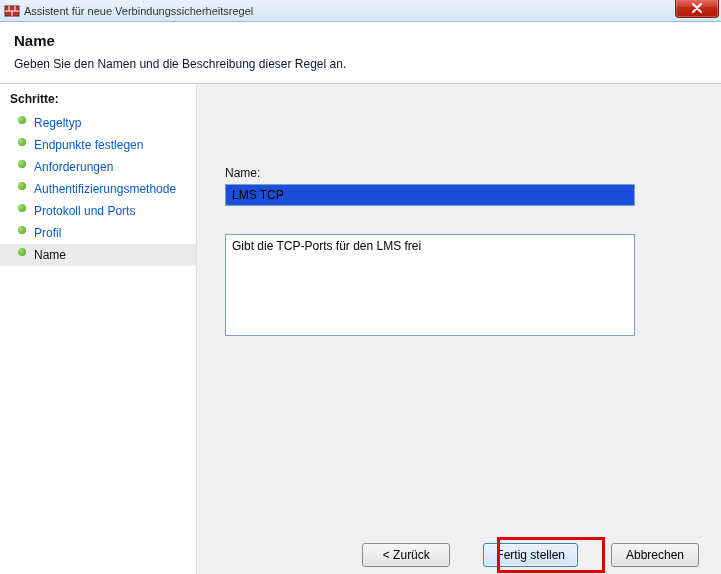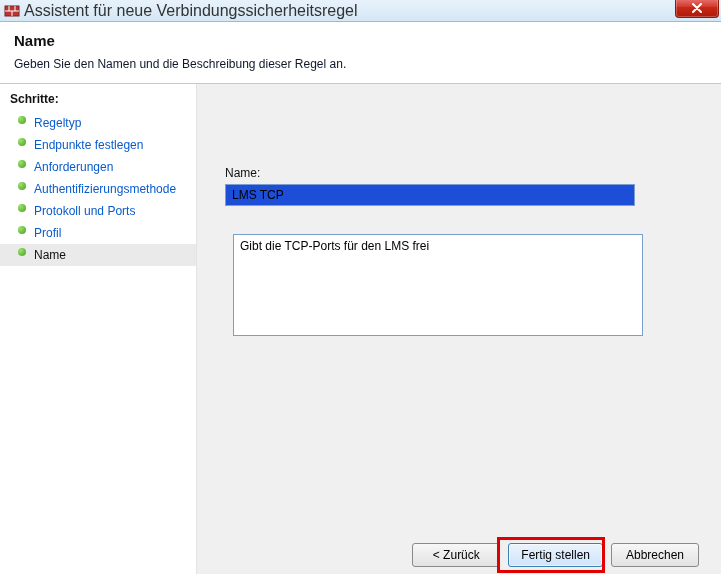--- a/index.html
+++ b/index.html
@@ -29,21 +29,21 @@
     .titlebar-icon {
       width: 16px;
       height: 16px;
       margin-right: 4px;
       display: inline-flex;
       align-items: center;
       justify-content: center;
     }
     .titlebar-text {
       color: #333;
-      font-size: 16px;
+      font-size: 11px;
     }
     .close-btn {
       position: absolute;
       right: 2px;
       top: -2px;
       width: 44px;
       height: 20px;
       background: linear-gradient(to bottom, #e67a7a 0%, #d43a2a 45%, #c42818 50%, #b01808 100%);
       border: 1px solid #8a1a0a;
       border-top: none;
@@ -127,40 +127,40 @@
     .field-block { margin-bottom: 28px; }
     .textarea {
       width: 410px;
       height: 102px;
       border: 1px solid #7a9ecf;
       background: #fff;
       padding: 4px 6px;
       font-size: 12px;
       font-family: inherit;
       resize: none;
-      margin-left: 8px;
     }
     .button-row {
       position: absolute;
       bottom: 14px;
       right: 22px;
       display: flex;
       gap: 8px;
       align-items: center;
     }
     .win-btn {
       min-width: 88px;
       height: 24px;
       background: linear-gradient(to bottom, #f7f7f7, #e2e2e2);
       border: 1px solid #8a8a8a;
       border-radius: 3px;
       font-size: 12px;
       font-family: inherit;
       padding: 0 12px;
       cursor: pointer;
+      margin-left: 25px;
     }
     .win-btn.primary {
       background: linear-gradient(to bottom, #eaf3fd, #cfe4fb);
       border: 1px solid #3c7fb1;
       box-shadow: inset 0 0 0 1px rgba(255,255,255,0.6);
     }
     .highlight-box {
       position: absolute;
       border: 3px solid #e00000;
       pointer-events: none;

